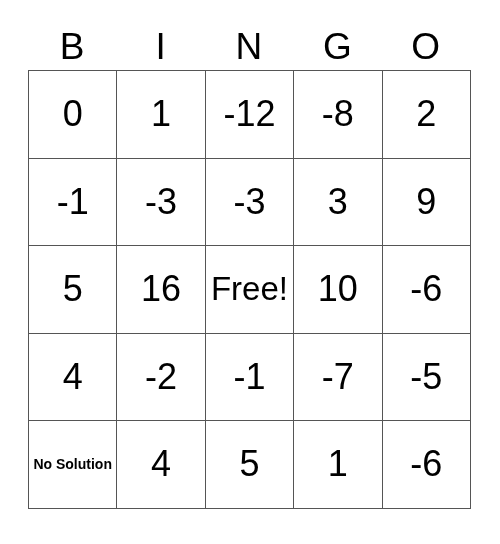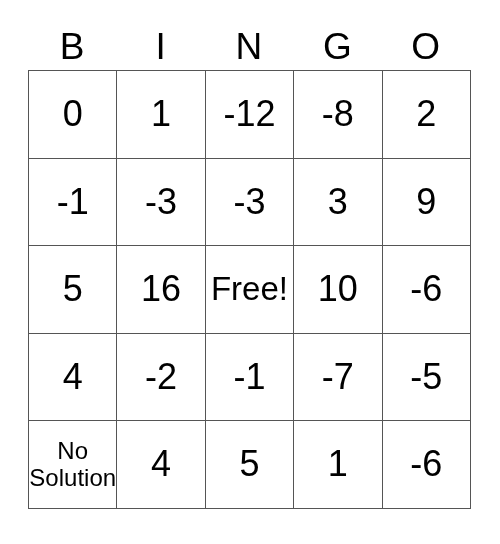--- a/index.html
+++ b/index.html
@@ -63,22 +63,23 @@
     text-align: center;
     font-size: 36px;
     line-height: 1.05;
     color: #000000;
     background: #ffffff;
     overflow: hidden;
     padding: 0 2px;
   }
   
   .cell.text-small {
-    font-size: 24px;
+    font-size: 14px;
     line-height: 1.15;
+    font-weight: bold;
   }
   .cell.free {
     font-size: 33px;
   }
 </style>
 </head>
 <body>
 
 <div id="bingo-card">
 

